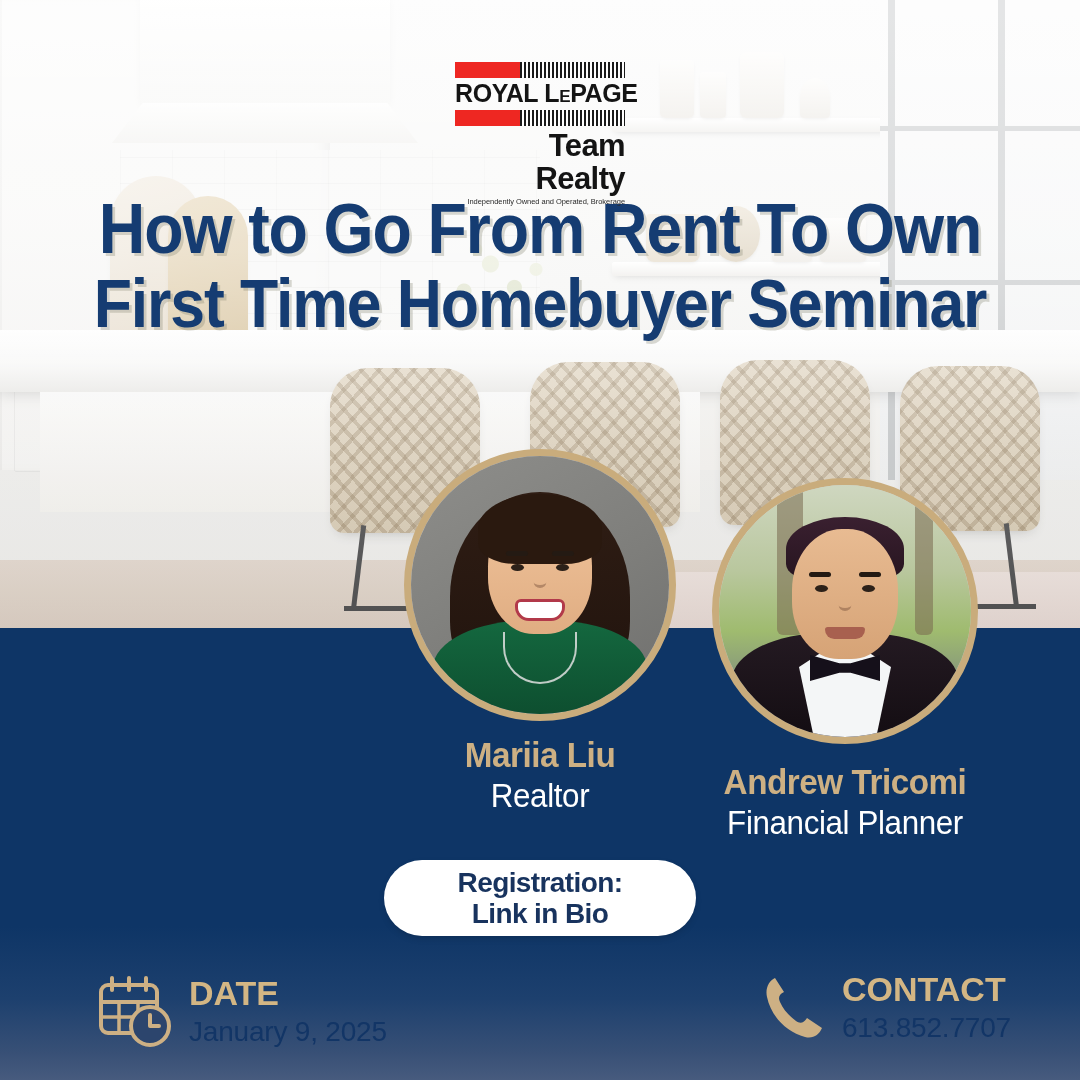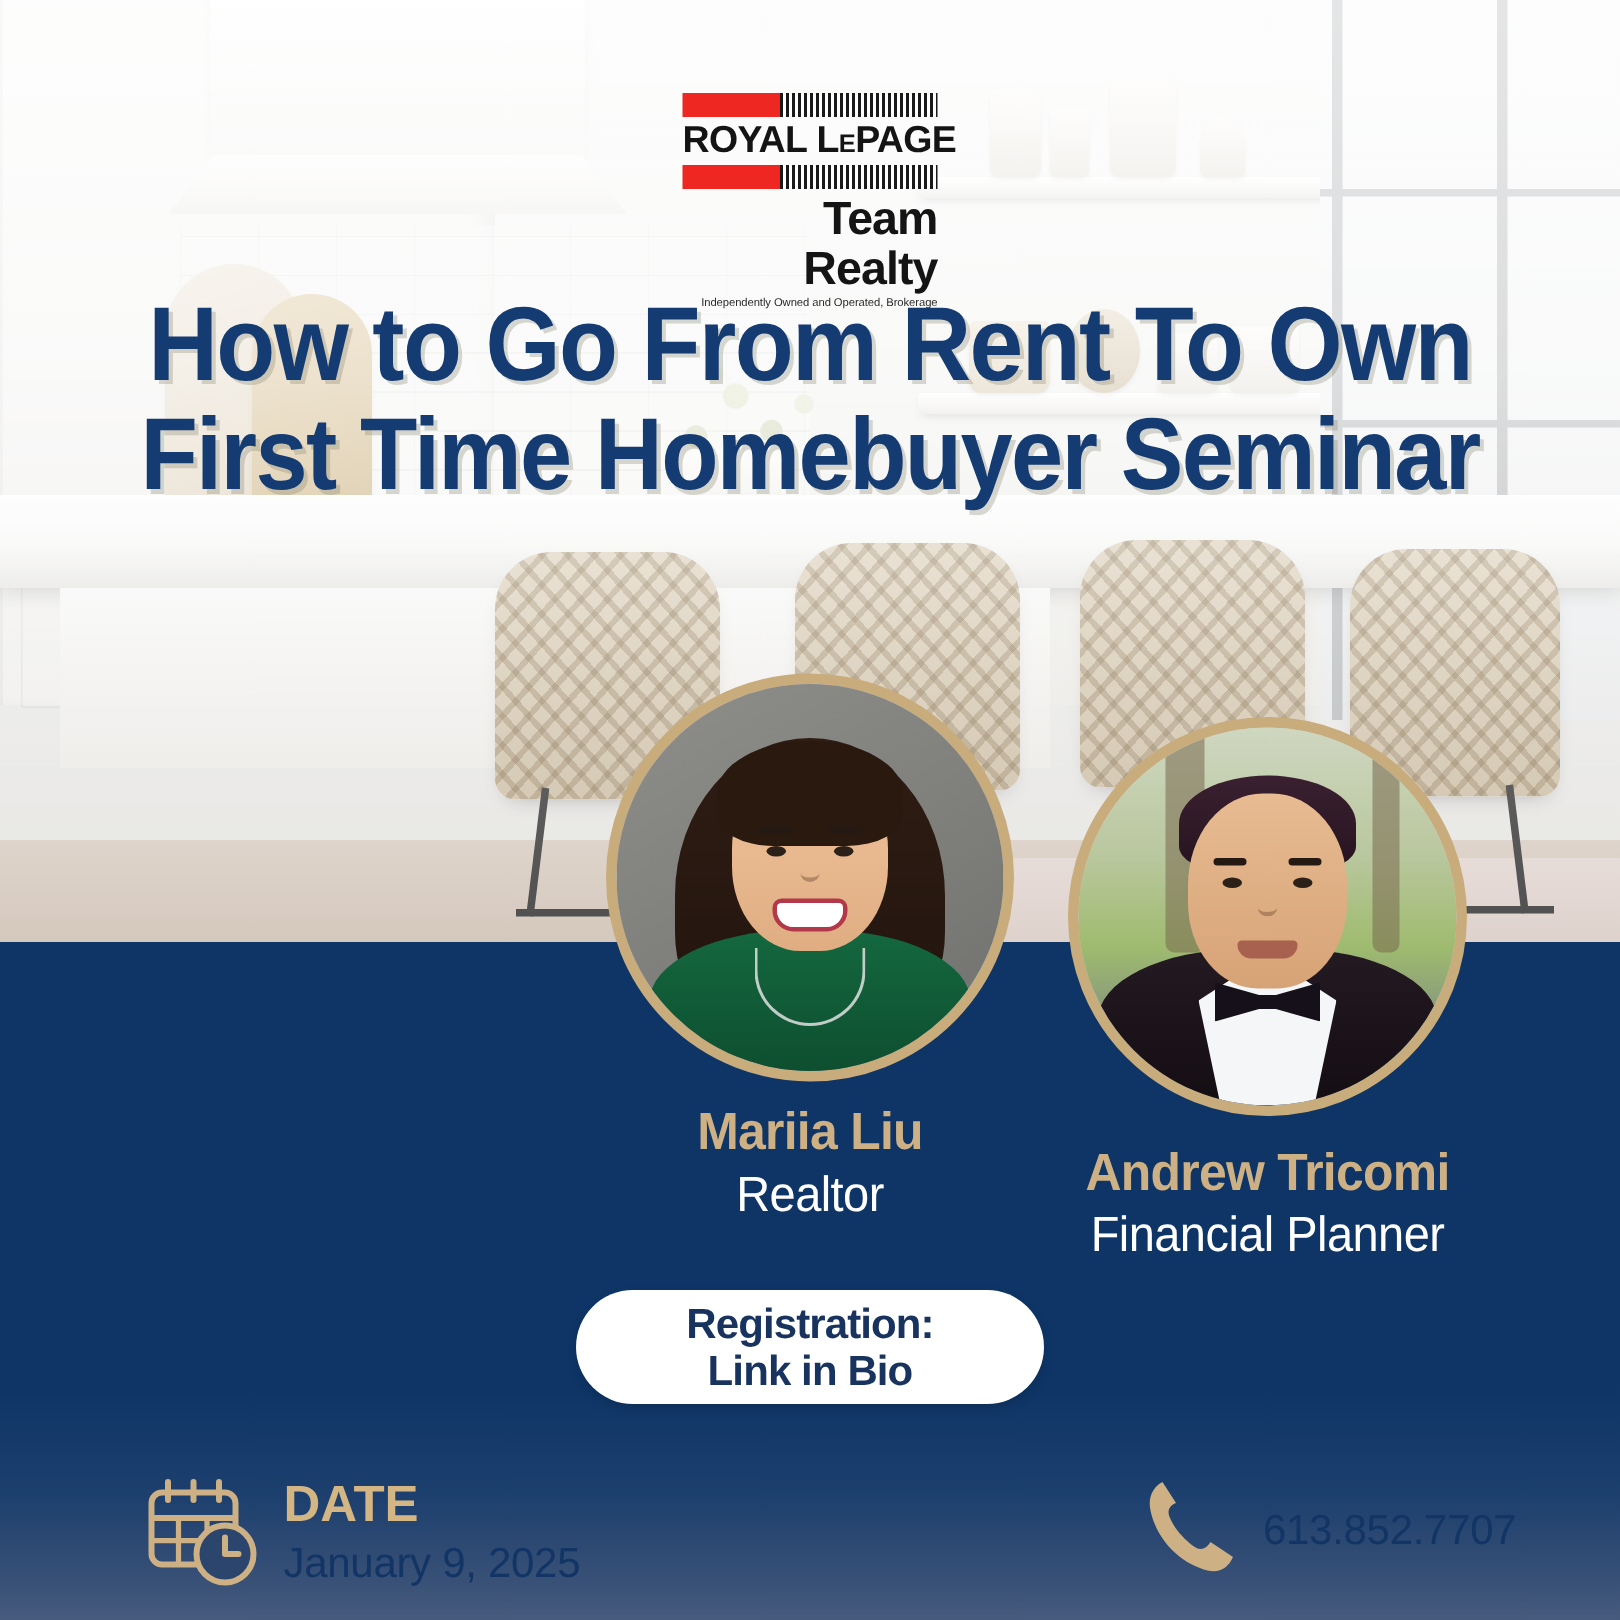--- a/index.html
+++ b/index.html
@@ -429,21 +429,20 @@
   .info-row {
     position: absolute;
     left: 0; top: 972px; width: 1080px; height: 96px;
     display: flex;
     z-index: 8;
   }
   .info-cell {
     display: flex;
     align-items: center;
     gap: 16px;
-    margin-top: 10px;
   }
   .info-cell.c1 { position: absolute; left: 95px; }
   .info-cell.c2 { position: absolute; left: 443px; }
   .info-cell.c3 { position: absolute; left: 762px; }
 
   .info-icon { flex: 0 0 auto; display: block; }
   .info-text { line-height: 1; }
   .info-label {
     font-family: "Liberation Sans", sans-serif;
     font-weight: 700;
@@ -624,19 +623,20 @@
         <div class="info-value">January 9, 2025</div>
       </div>
     </div>
 
 
     <div class="info-cell c3">
       <svg class="info-icon" width="64" height="70" viewBox="0 0 64 70">
         <path d="M13 6 C7 9, 3 16, 5 25 C9 44, 24 60, 43 65 C51 67, 57 63, 60 56 L45 46 C42 51, 38 52, 34 49 C27 44, 21 37, 18 30 C16 26, 17 22, 22 20 Z" fill="#CDB084"></path>
       </svg>
       <div class="info-text">
+        <div class="info-label">CONTACT</div>
         <div class="info-value">613.852.7707</div>
       </div>
     </div>
 
   </div>
 
 </div>
 
 </body></html>

